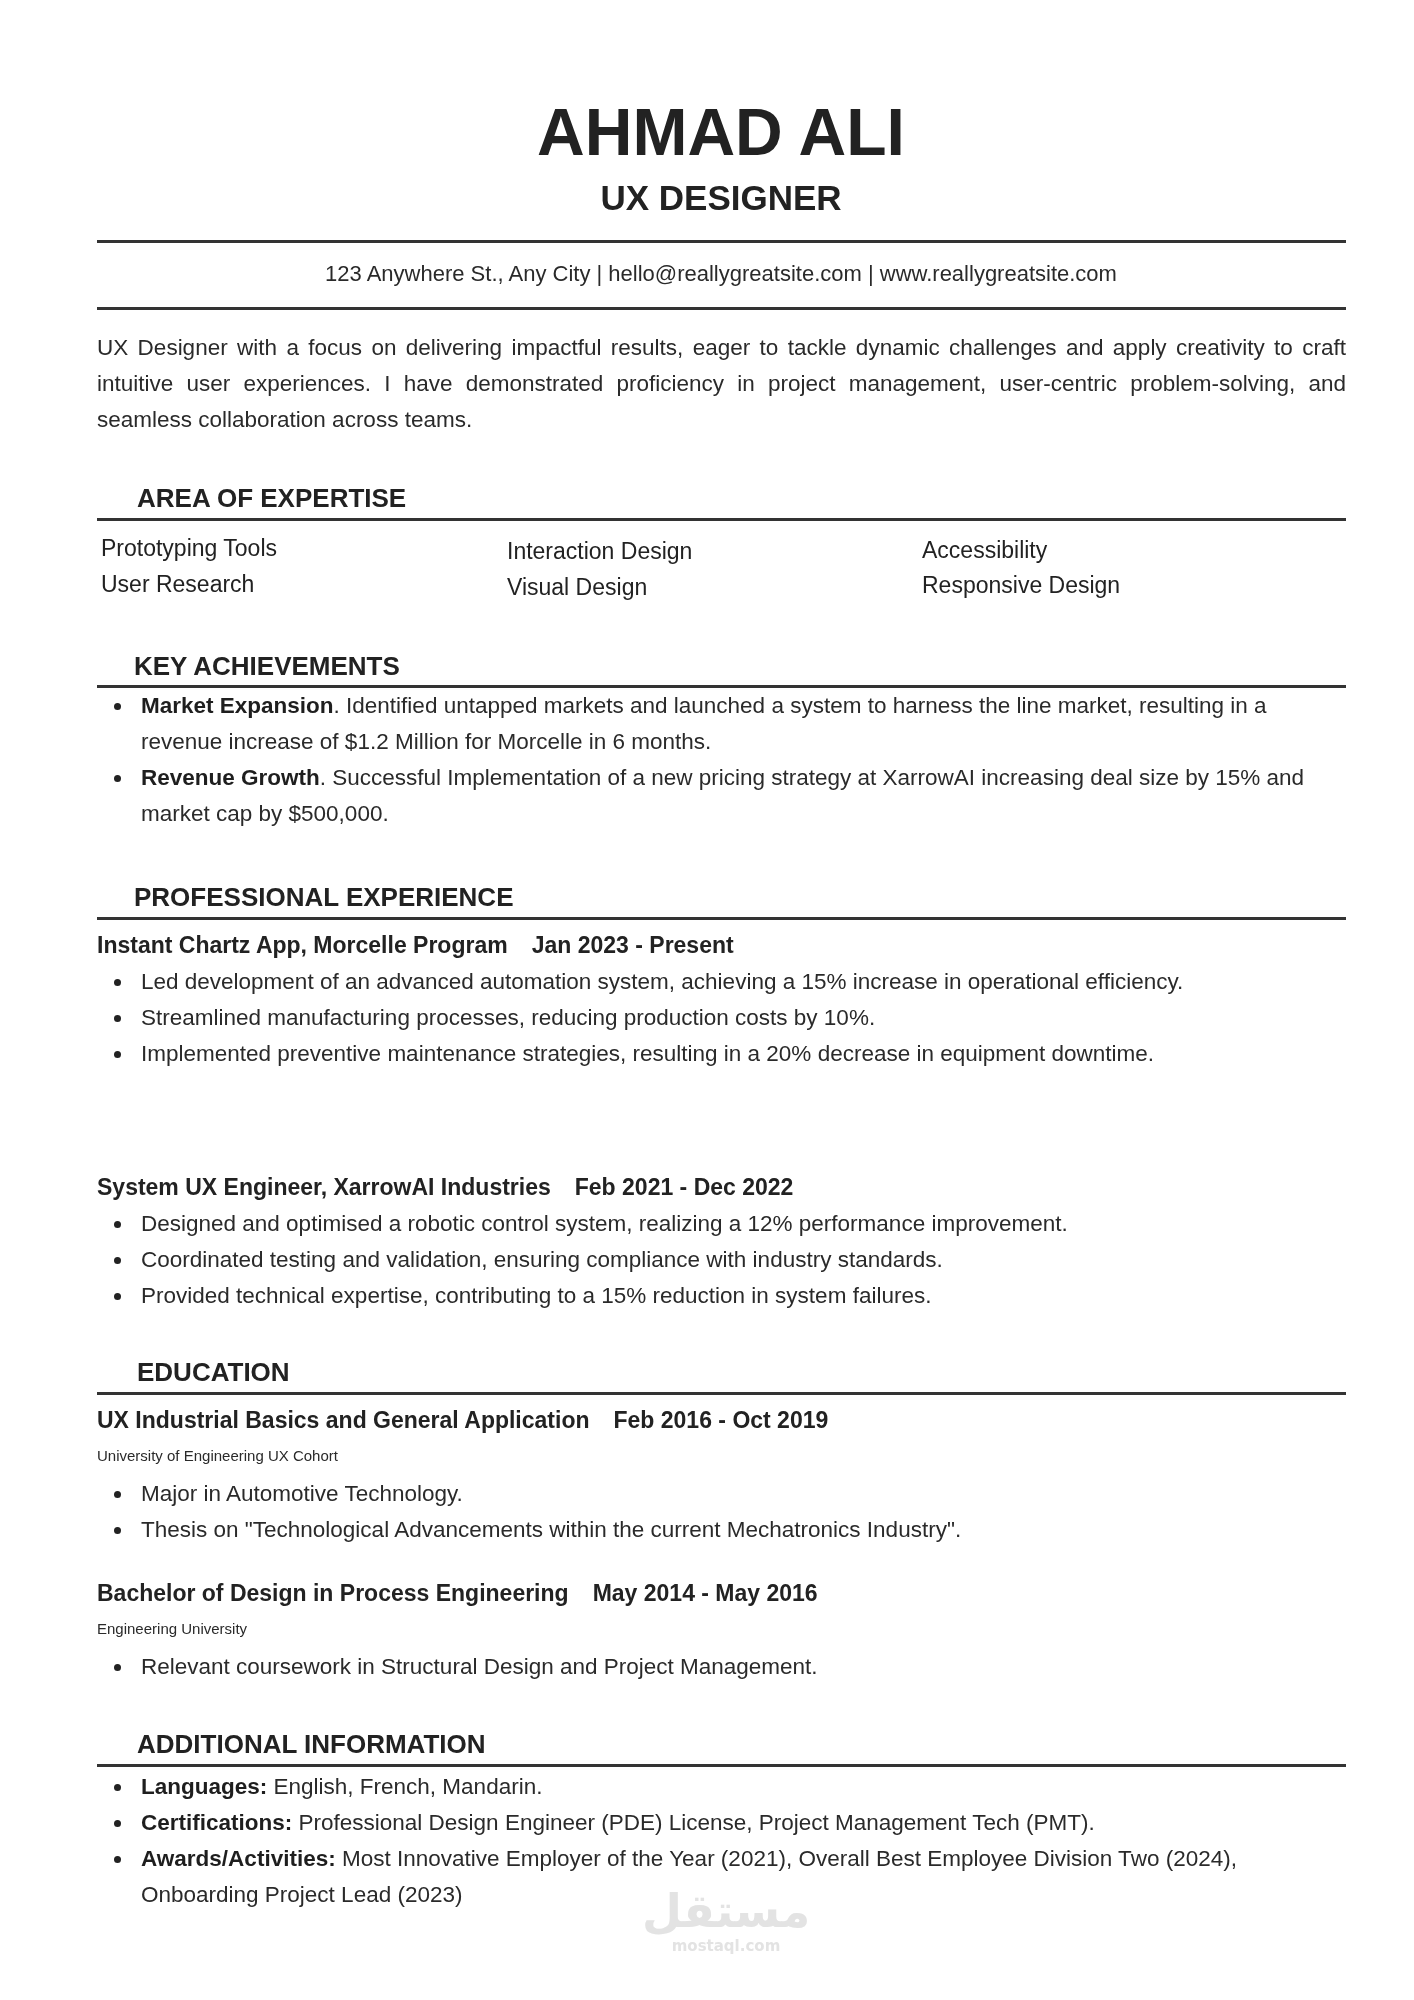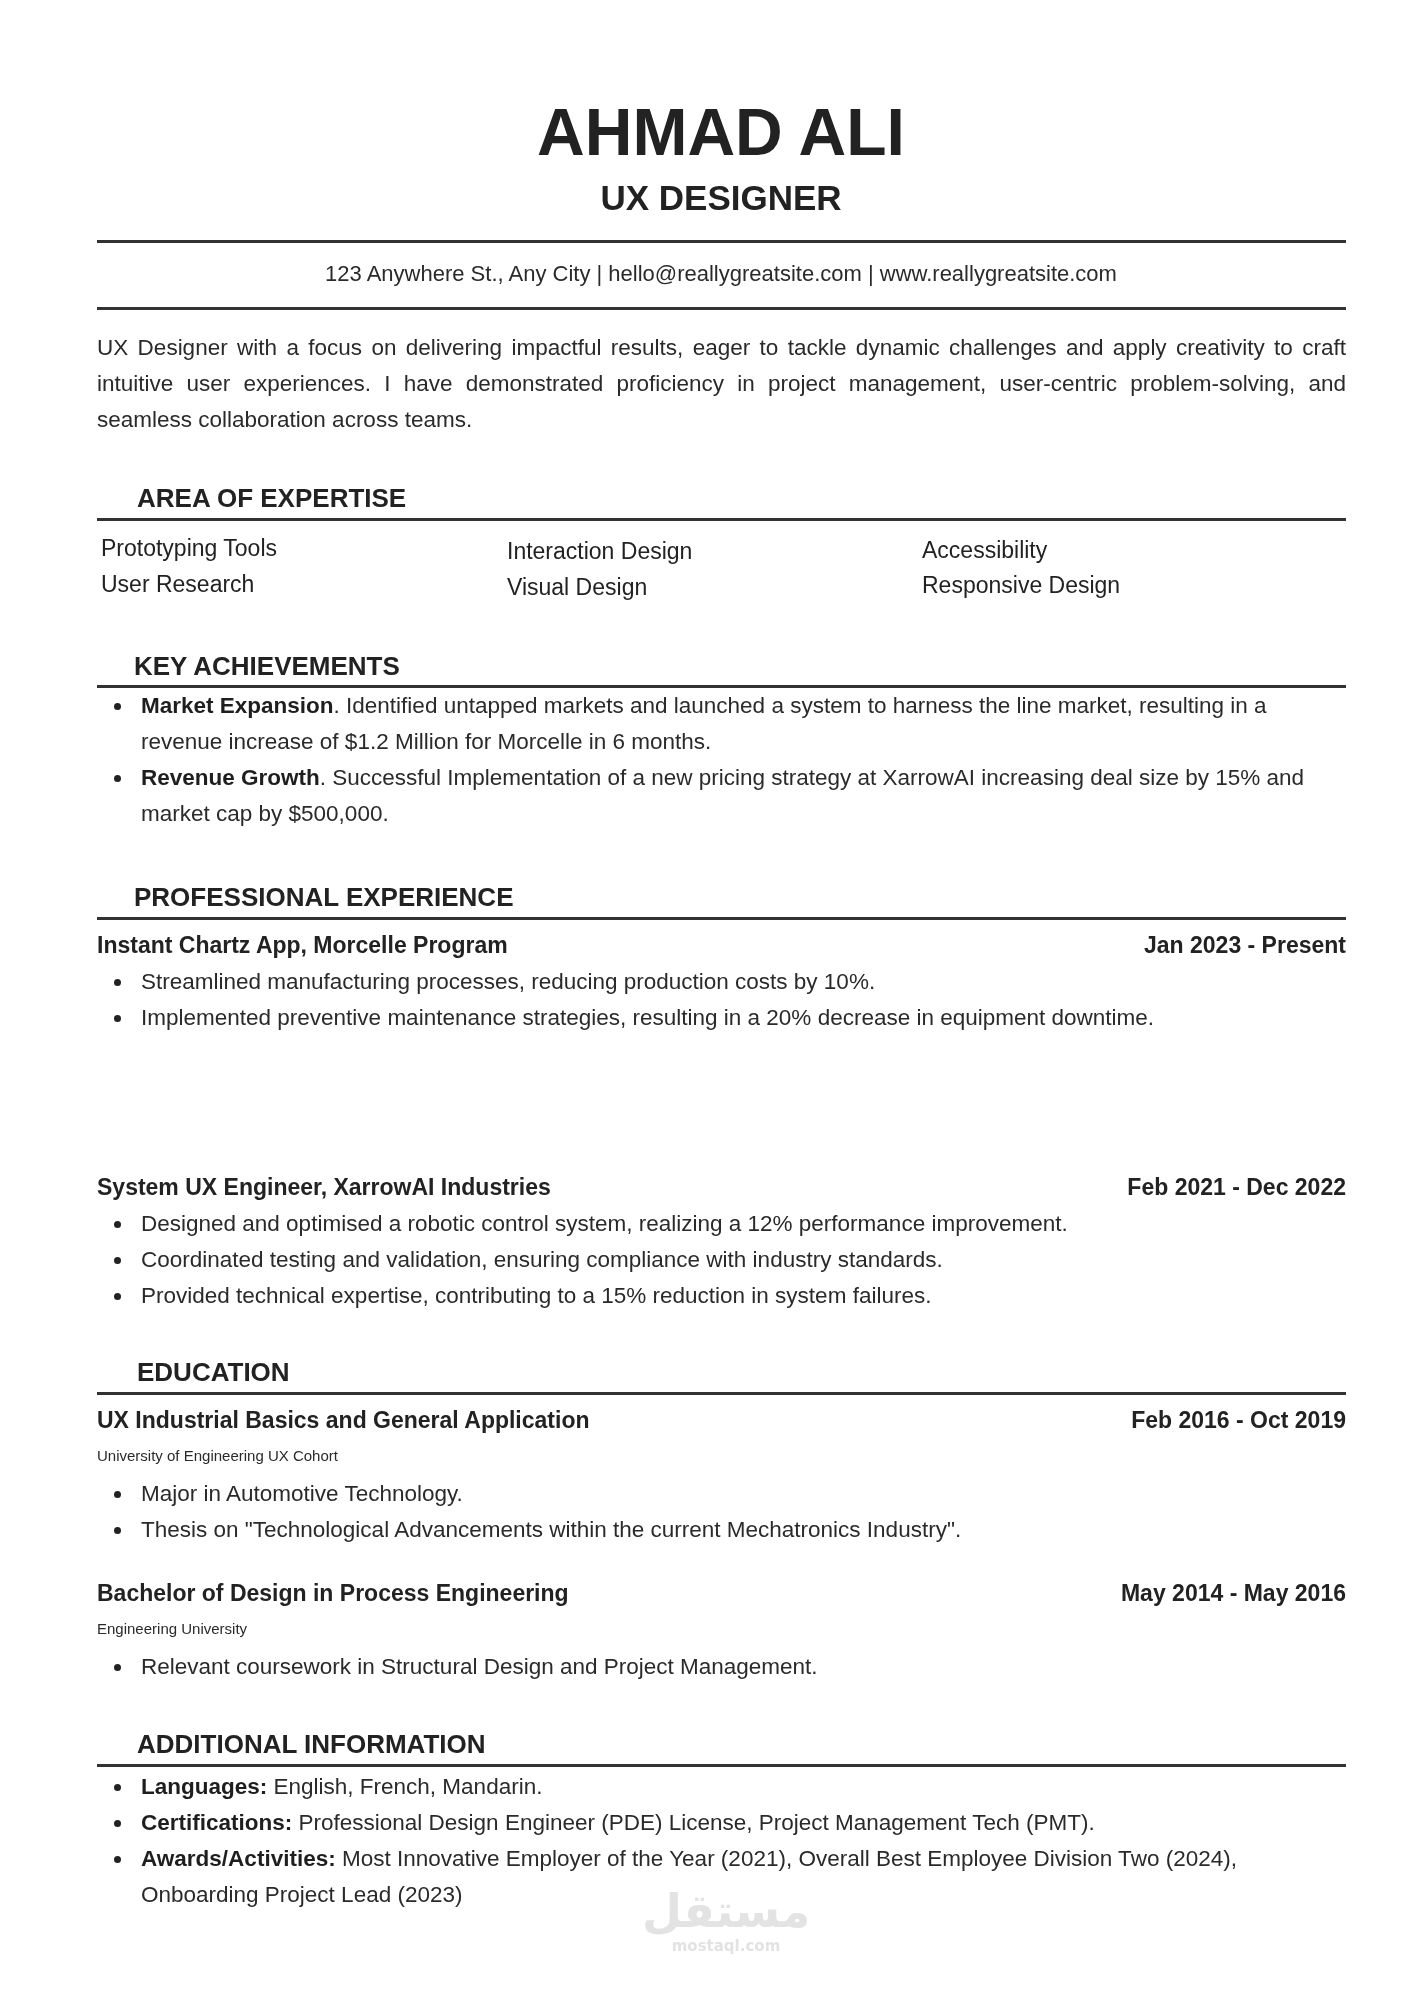--- a/index.html
+++ b/index.html
@@ -58,23 +58,24 @@
       color: #2a2a2a;
     }
     .bullet-row .dot {
       position: absolute; left: 17px; top: 15px;
       width: 7px; height: 7px; border-radius: 50%;
       background: #222222;
     }
     .bullet-row b { font-weight: bold; color: #1e1e1e; }
     .entry-head {
       left: 83px; width: 1249px;
-      display: flex; justify-content: space-between;
+      display: flex; 
       font-size: 23px; font-weight: bold; line-height: 32px;
       color: #222222;
+      gap: 24px;
     }
     .entry-sub {
       left: 83px;
       font-size: 15px; line-height: 32px; color: #2a2a2a;
     }
     .watermark {
       left: 620px; top: 1888px; width: 184px;
       text-align: center; color: #e3e3e3;
     }
     .watermark .ar {
@@ -120,20 +121,21 @@
 </div>
 
 <div class="abs section-heading" style="top:881px;left:120px">PROFESSIONAL EXPERIENCE</div>
 <div class="abs rule" style="top:917px"></div>
 
 <div class="abs entry-head" style="top:929px">
   <span>Instant Chartz App, Morcelle Program</span>
   <span>Jan 2023 - Present</span>
 </div>
 <div class="abs bullets" style="top:964px;width:1140px">
+  <div class="bullet-row"><span class="dot"></span><span>Led development of an advanced automation system, achieving a 15% increase in operational efficiency.</span></div>
   <div class="bullet-row"><span class="dot"></span><span>Streamlined manufacturing processes, reducing production costs by 10%.</span></div>
   <div class="bullet-row"><span class="dot"></span><span>Implemented preventive maintenance strategies, resulting in a 20% decrease in equipment downtime.</span></div>
 </div>
 
 <div class="abs entry-head" style="top:1171px">
   <span>System UX Engineer, XarrowAI Industries</span>
   <span>Feb 2021 - Dec 2022</span>
 </div>
 <div class="abs bullets" style="top:1206px">
   <div class="bullet-row"><span class="dot"></span><span>Designed and optimised a robotic control system, realizing a 12% performance improvement.</span></div>

